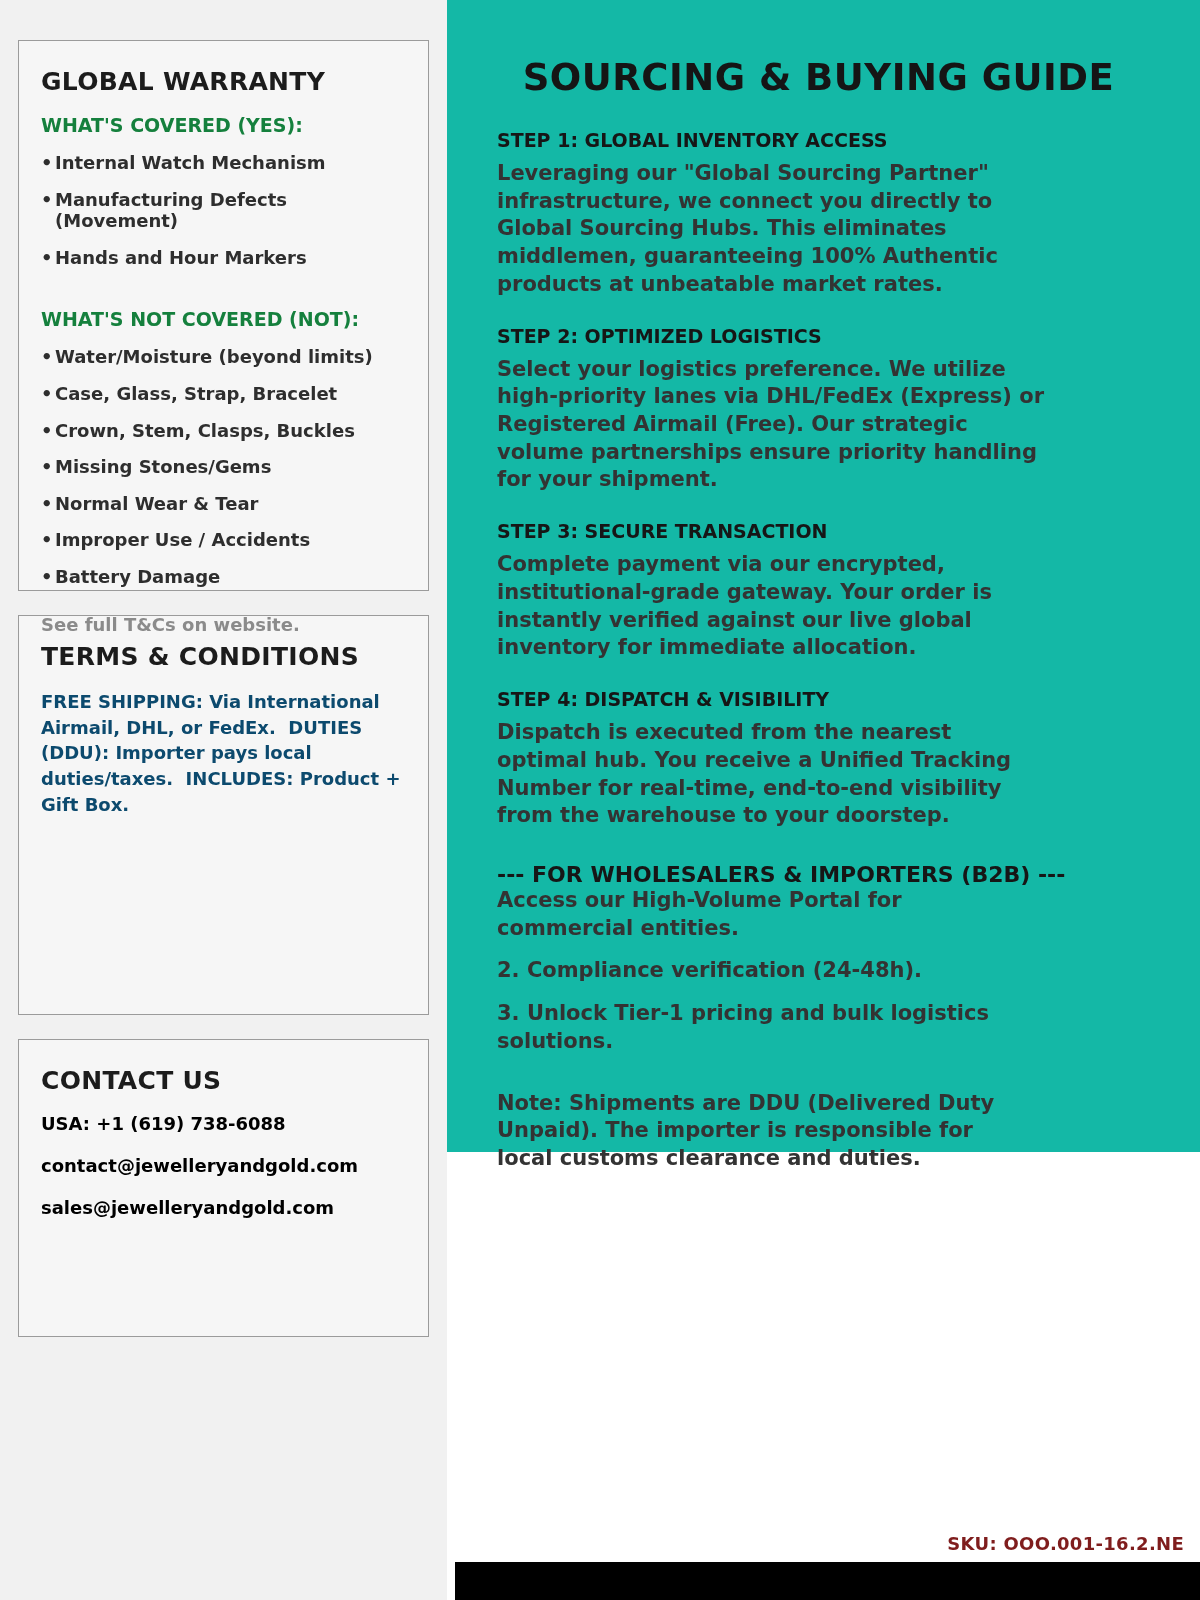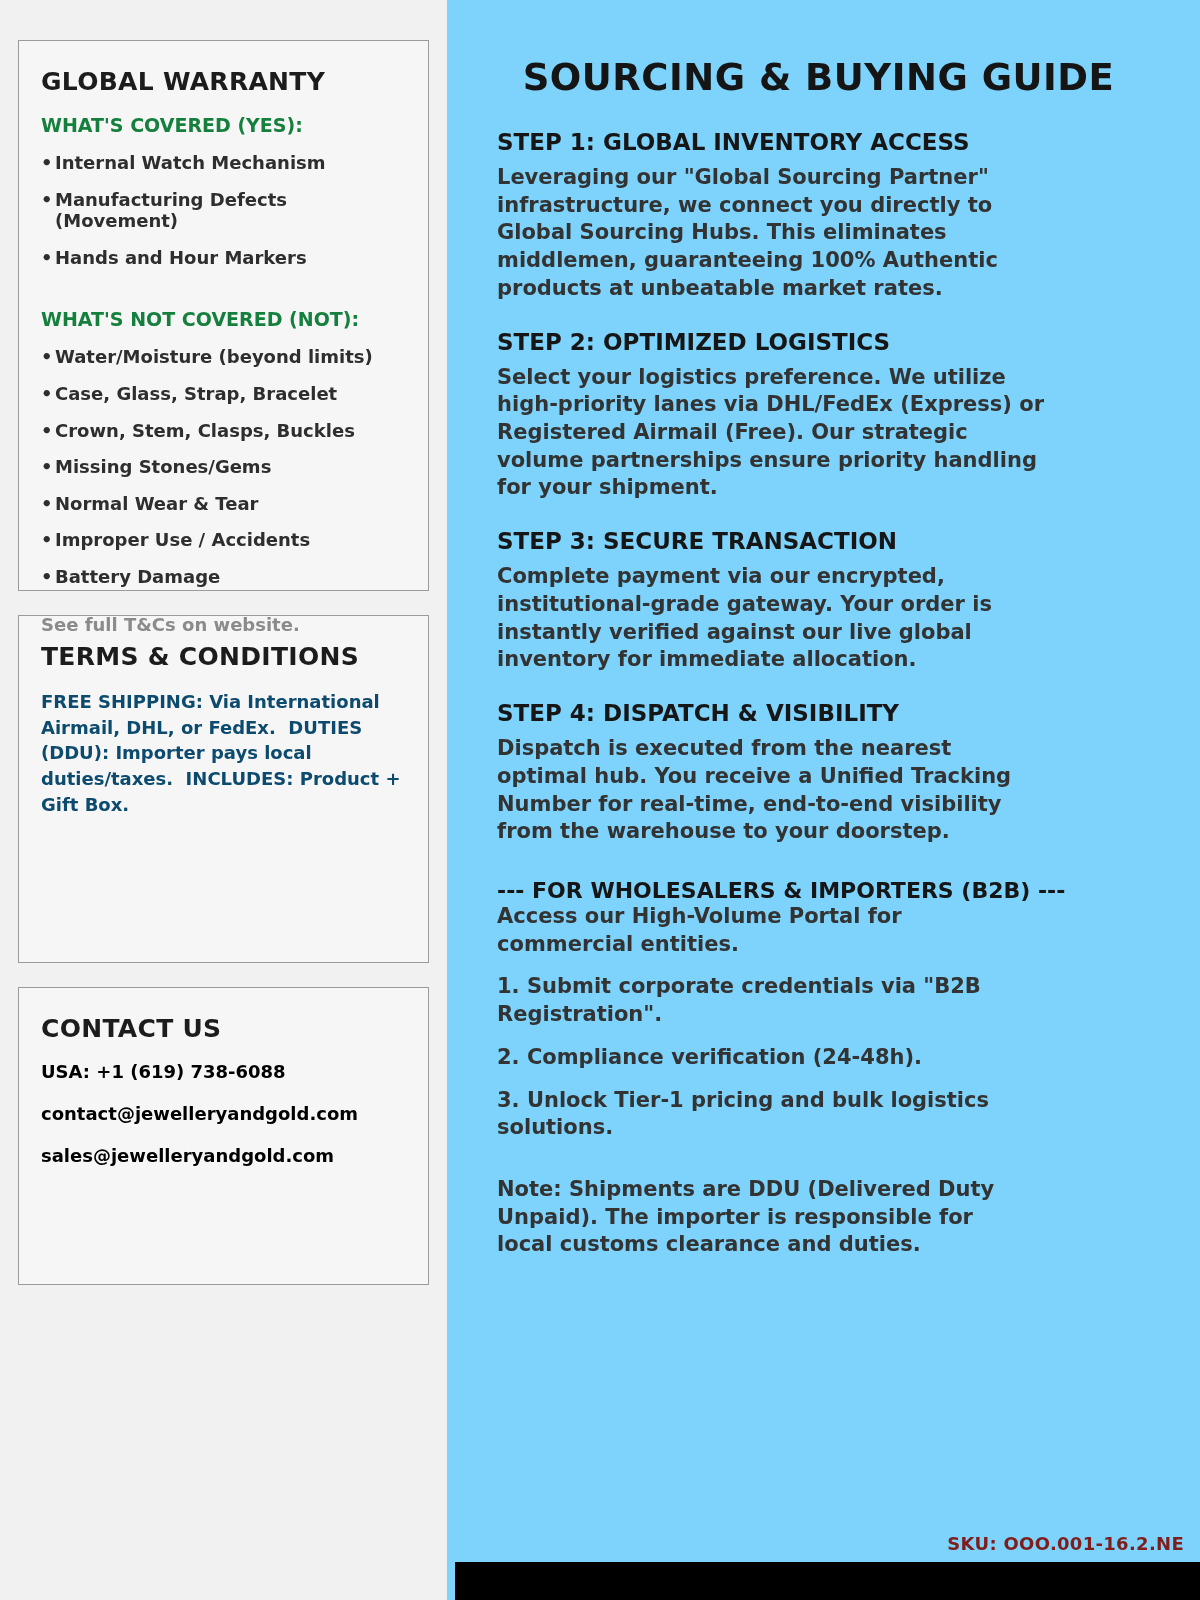--- a/index.html
+++ b/index.html
@@ -20,21 +20,21 @@
     background: #f1f1f1;
     padding: 40px 18px 0 18px;
   }
   .box {
     border: 1px solid #9b9b9b;
     background: #f6f6f6;
     padding: 26px 22px;
     margin-bottom: 24px;
   }
   .warranty-box { height: 551px; }
-  .terms-box    { height: 348px; }
+  .terms-box    { height: 400px; }
   .contact-box  { height: 298px; }
 
   .box h2 {
     font-size: 25px;
     font-weight: 700;
     color: #1c1c1c;
     letter-spacing: 0.3px;
     margin-bottom: 18px;
   }
   .box h3 {
@@ -80,35 +80,35 @@
     font-size: 18px;
     font-weight: 700;
     color: #000000;
     margin-bottom: 21px;
   }
 
   
   .main {
     position: absolute;
     left: 447px; top: 0;
-    width: 753px; height: 1600px;
-    background: #7dd3fc;
+    width: 753px; height: 1152px;
+    background: #14b8a6;
     padding: 56px 60px 0 50px;
   }
   .guide-title {
     text-align: center;
     font-size: 37px;
     font-weight: 800;
     color: #151515;
     letter-spacing: 0.5px;
     margin-bottom: 30px;
   }
   .step { margin-bottom: 26px; width: 548px; }
   .step-heading {
-    font-size: 23px;
+    font-size: 19px;
     font-weight: 700;
     color: #161616;
     margin-bottom: 9px;
   }
   .step-body {
     font-size: 21px;
     font-weight: 600;
     color: #333333;
     line-height: 1.32;
   }
@@ -210,21 +210,20 @@
   </section>
 
   <section class="step">
     <h2 class="step-heading">STEP 4: DISPATCH &amp; VISIBILITY</h2>
     <p class="step-body">Dispatch is executed from the nearest optimal hub. You receive a Unified Tracking Number for real-time, end-to-end visibility from the warehouse to your doorstep.</p>
   </section>
 
   <section class="b2b">
     <h2 class="b2b-heading">--- FOR WHOLESALERS &amp; IMPORTERS (B2B) ---</h2>
     <p class="b2b-intro">Access our High-Volume Portal for commercial entities.</p>
-    <p class="b2b-item">1. Submit corporate credentials via "B2B Registration".</p>
     <p class="b2b-item">2. Compliance verification (24-48h).</p>
     <p class="b2b-item">3. Unlock Tier-1 pricing and bulk logistics solutions.</p>
     <p class="b2b-note">Note: Shipments are DDU (Delivered Duty Unpaid). The importer is responsible for local customs clearance and duties.</p>
   </section>
 </main>
 
 <div class="sku">SKU: OOO.001-16.2.NE</div>
 <div class="bottom-bar"></div>
 
 </body></html>

